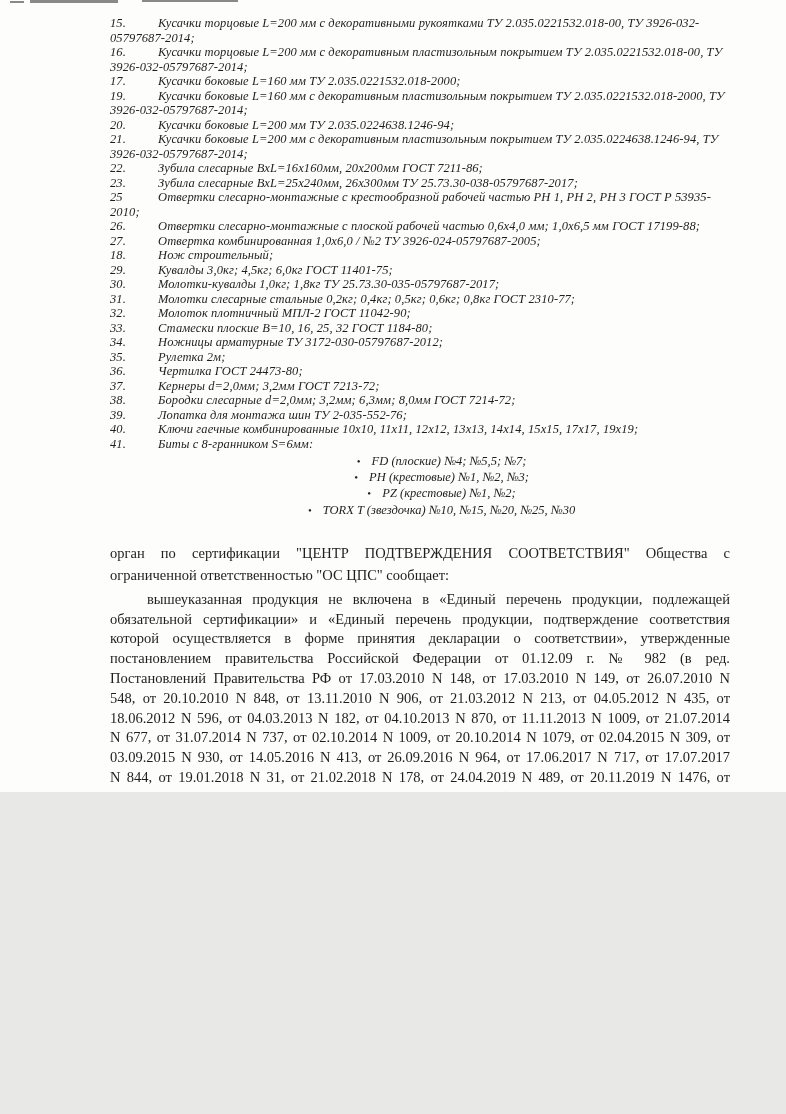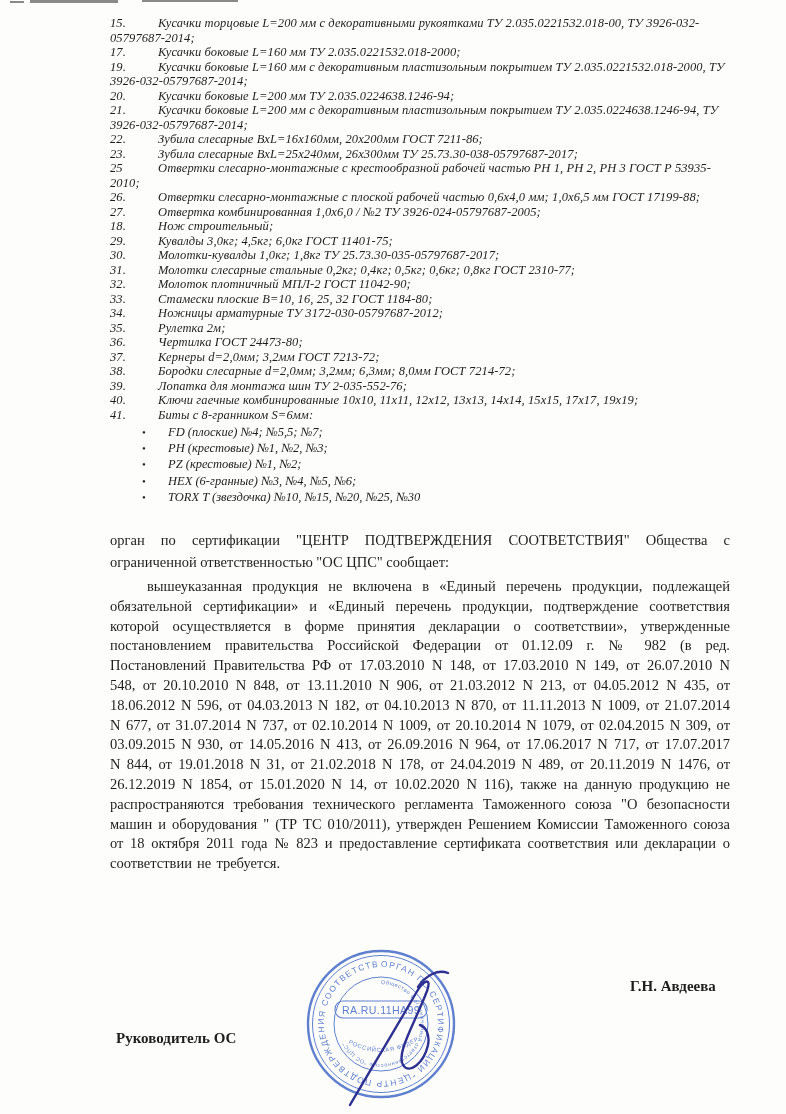--- a/index.html
+++ b/index.html
@@ -1,39 +1,39 @@
 <!DOCTYPE html>
 <html><head>
 <meta charset="utf-8">
 <style>
   html,body{margin:0;padding:0;background:#e8e8e6;}
   .page{
     position:relative;
-    width:786px;height:1114px;
+    width:786px;height:792px;
     background:#fdfdfb;
     font-family:"Liberation Serif","DejaVu Serif",serif;
     color:#1e1e1e;
     overflow:hidden;
     margin:0 auto;
   }
   .content{
     position:absolute;
     left:110px;top:16px;width:620px;
   }
   
   .item{
     margin:0;
     font-style:italic;
     font-size:12.5px;
     line-height:14.5px;
     letter-spacing:.1px;
   }
   .item .num{display:inline-block;width:48px;font-style:italic;}
   
-  .bullet-list{margin:2px 0 0 32px;}
+  .bullet-list{margin:2px 0 0 32px;text-align:center;}
   .bullet{
     margin:0;
     font-style:italic;
     font-size:12.5px;
     line-height:16.2px;
   }
   .bullet .dot{display:inline-block;width:26px;font-style:normal;font-size:11px;}
   
   .para{
     margin:0;
@@ -75,20 +75,23 @@
   <div class="artifact a2"></div>
   <div class="artifact a3"></div>
 
   <div class="content">
 
     <div>
   <p class="item">
     <span class="num">15.</span><span class="txt">Кусачки торцовые L=200 мм с декоративными рукоятками ТУ 2.035.0221532.018-00, ТУ 3926-032-05797687-2014;</span>
   </p>
 
+  <p class="item">
+    <span class="num">16.</span><span class="txt">Кусачки торцовые L=200 мм с декоративным пластизольным покрытием ТУ 2.035.0221532.018-00, ТУ 3926-032-05797687-2014;</span>
+  </p>
 
   <p class="item">
     <span class="num">17.</span><span class="txt">Кусачки боковые L=160 мм ТУ 2.035.0221532.018-2000;</span>
   </p>
 
 
   <p class="item">
     <span class="num">19.</span><span class="txt">Кусачки боковые L=160 мм с декоративным пластизольным покрытием ТУ 2.035.0221532.018-2000, ТУ 3926-032-05797687-2014;</span>
   </p>
 
@@ -184,23 +187,20 @@
   </p>
 
   <p class="bullet">
     <span class="dot">•</span><span class="txt">PH (крестовые) №1, №2, №3;</span>
   </p>
 
   <p class="bullet">
     <span class="dot">•</span><span class="txt">PZ (крестовые) №1, №2;</span>
   </p>
 
-  <p class="bullet">
-    <span class="dot">•</span><span class="txt">HEX (6-гранные) №3, №4, №5, №6;</span>
-  </p>
 
   <p class="bullet">
     <span class="dot">•</span><span class="txt">TORX T (звездочка) №10, №15, №20, №25, №30</span>
   </p>
 </div>
 
     <p class="para org">орган по сертификации "ЦЕНТР ПОДТВЕРЖДЕНИЯ СООТВЕТСТВИЯ" Общества с ограниченной ответственностью "ОС ЦПС" сообщает:</p>
 
     <p class="para body-par">вышеуказанная продукция не включена в «Единый перечень продукции, подлежащей обязательной сертификации» и «Единый перечень продукции, подтверждение соответствия которой осуществляется в форме принятия декларации о соответствии», утвержденные постановлением правительства Российской Федерации от 01.12.09 г. № 982 (в ред. Постановлений Правительства РФ от 17.03.2010 N 148, от 17.03.2010 N 149, от 26.07.2010 N 548, от 20.10.2010 N 848, от 13.11.2010 N 906, от 21.03.2012 N 213, от 04.05.2012 N 435, от 18.06.2012 N 596, от 04.03.2013 N 182, от 04.10.2013 N 870, от 11.11.2013 N 1009, от 21.07.2014 N 677, от 31.07.2014 N 737, от 02.10.2014 N 1009, от 20.10.2014 N 1079, от 02.04.2015 N 309, от 03.09.2015 N 930, от 14.05.2016 N 413, от 26.09.2016 N 964, от 17.06.2017 N 717, от 17.07.2017 N 844, от 19.01.2018 N 31, от 21.02.2018 N 178, от 24.04.2019 N 489, от 20.11.2019 N 1476, от 26.12.2019 N 1854, от 15.01.2020 N 14, от 10.02.2020 N 116), также на данную продукцию не распространяются требования технического регламента Таможенного союза "О безопасности машин и оборудования " (ТР ТС 010/2011), утвержден Решением Комиссии Таможенного союза от 18 октября 2011 года № 823 и предоставление сертификата соответствия или декларации о соответствии не требуется.</p>
   </div>

